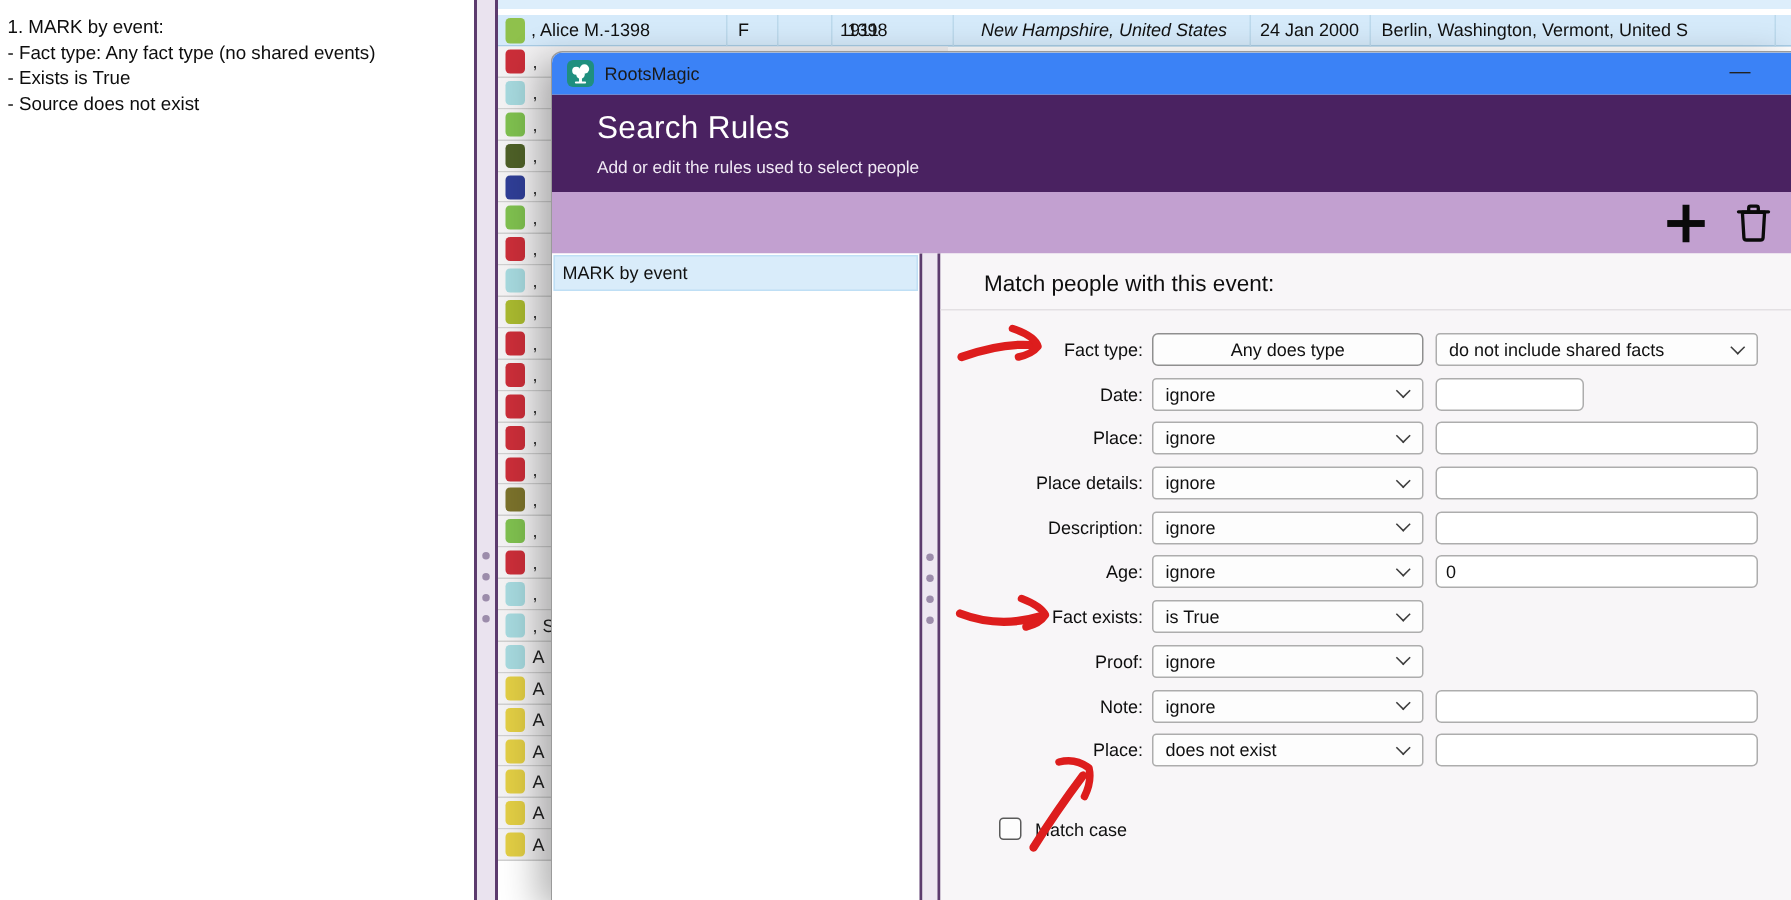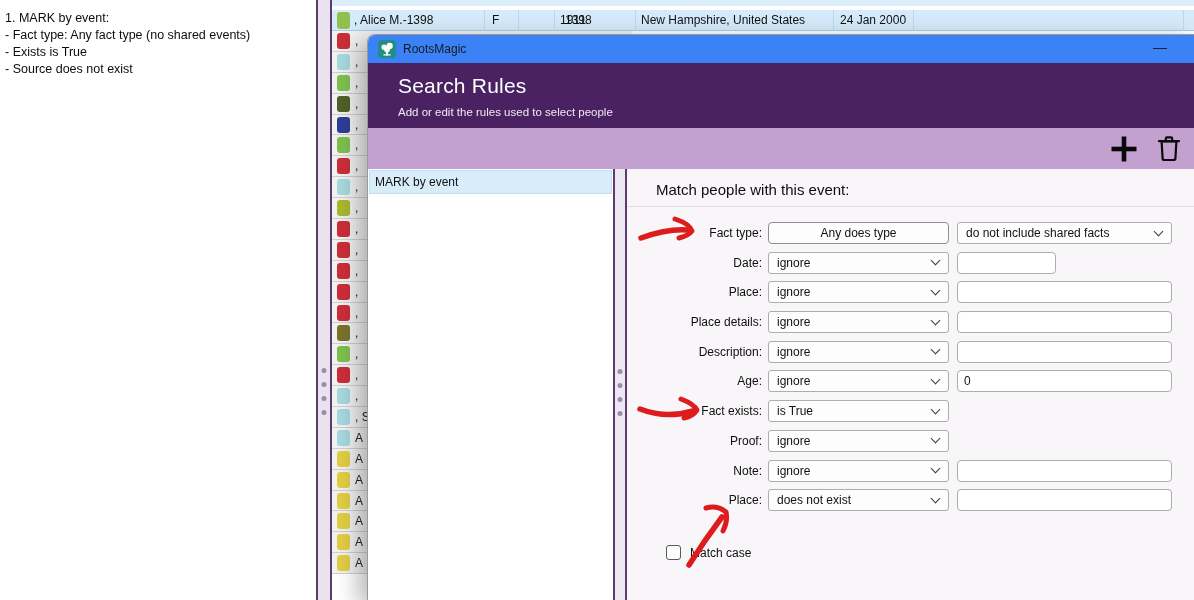--- a/index.html
+++ b/index.html
@@ -98,22 +98,23 @@
 </div>
 
 <div class="bgtable">
   <div class="toprow-partial"></div>
   <div class="alice-row">
     <span id="alice-swatch" class="swatch-main" style="background: rgb(143, 193, 76);"></span>
     <span class="cell" style="left:22px;">, Alice M.-1398</span>
     <span class="cell" style="left:160px;">F</span>
     <span class="cell" style="left:193px;margin-left:40px;">1398</span>
     <span class="cell" style="left:228px;">1911</span>
-    <span class="cell" style="left:309px;">New Hampshire, United States</span>
+    <span class="cell" style="left:322px;font-style:italic;">New Hampshire, United States</span>
     <span class="cell" style="left:508px;">24 Jan 2000</span>
+    <span class="cell" style="left:589px;">Berlin, Washington, Vermont, United S</span>
     <i class="csep" style="left:152px;"></i>
       <i class="csep" style="left:186px;"></i>
     <i class="csep" style="left:222px;"></i>
       <i class="csep" style="left:303px;"></i>
     <i class="csep" style="left:501px;"></i>
       <i class="csep" style="left:581px;"></i>
     <i class="csep" style="left:851px;"></i>
   </div>
   <div id="sliver">
       <div class="srow">

